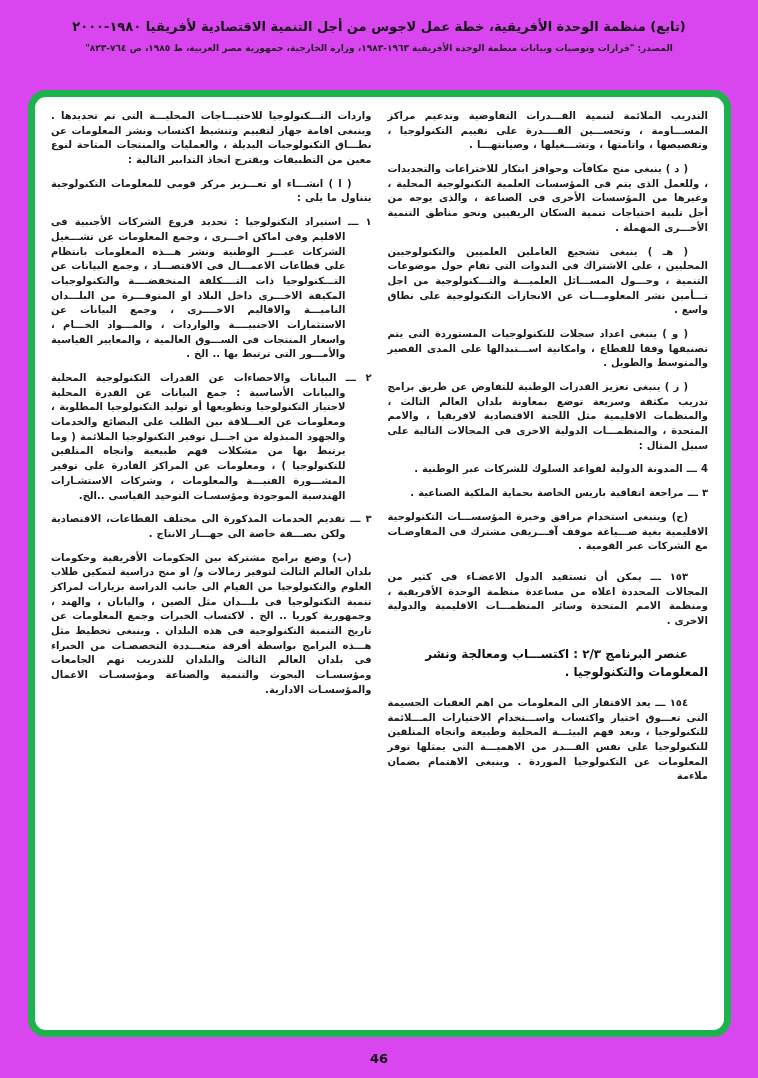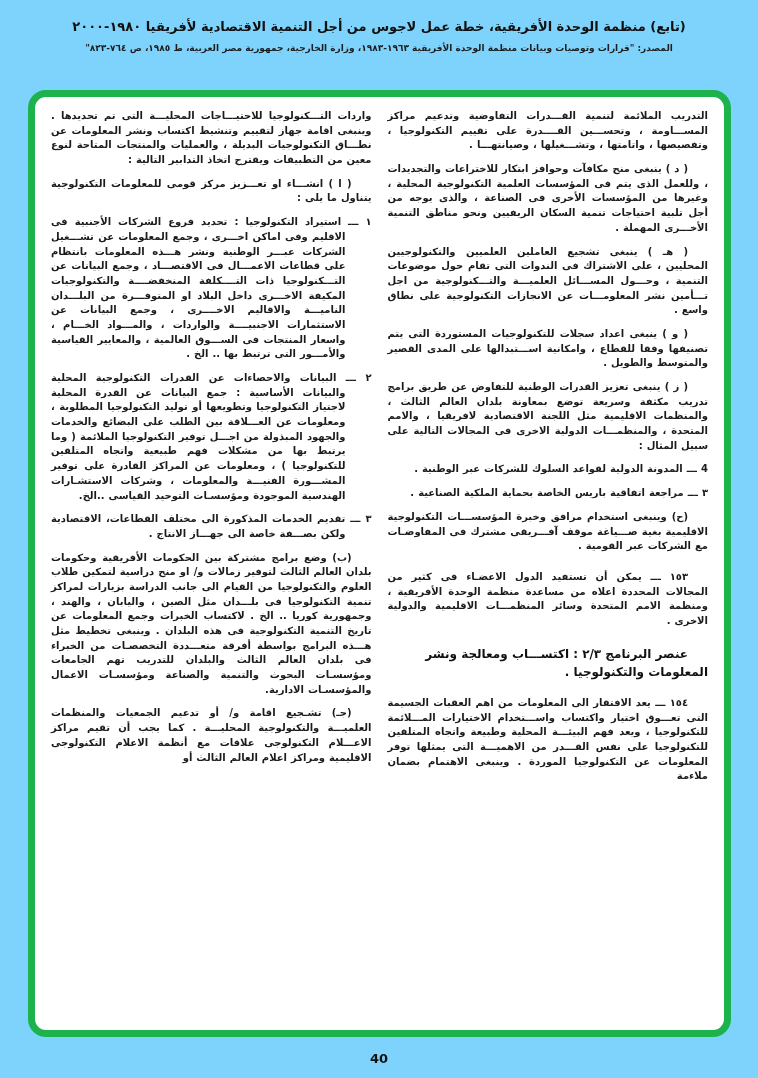--- a/index.html
+++ b/index.html
@@ -1,20 +1,20 @@
 <!DOCTYPE html>
 <html lang="ar"><head>
 <meta charset="utf-8">
 <style>
   html, body { margin: 0; padding: 0; background: #ffffff; }
   .sheet {
     position: relative;
     width: 758px;
     height: 1078px;
-    background: #7dd3fc;
+    background: #d946ef;
     font-family: "DejaVu Sans", sans-serif;
     overflow: hidden;
   }
   .doc-header {
     direction: rtl;
     text-align: center;
     padding-top: 18px;
     color: #111;
   }
   .doc-title {
@@ -109,21 +109,20 @@
         <p class="para indent">١٥٤ ـــ يعد الافتقار الى المعلومات من اهم العقبات الجسيمة التى تعـــوق اختيار واكتساب واســـتخدام الاختيارات المـــلائمة للتكنولوجيا ، ويعد فهم البيئـــة المحلية وطبيعة واتجاه المتلقين للتكنولوجيا على نفس القـــدر من الاهميـــة التى يمثلها توفر المعلومات عن التكنولوجيا الموردة . وينبغى الاهتمام بضمان ملاءمة</p>
       </div>
 
       <div class="col">
         <p class="para">واردات التـــكنولوجيا للاحتيـــاجات المحليـــة التى تم تحديدها . وينبغى اقامة جهاز لتقييم وتنشيط اكتساب ونشر المعلومات عن نطـــاق التكنولوجيات البديلة ، والعمليات والمنتجات المتاحة لنوع معين من التطبيقات ويقترح اتخاذ التدابير التالية :</p>
         <p class="para indent">( ا ) انشـــاء او تعـــزيز مركز قومى للمعلومات التكنولوجية يتناول ما يلى :</p>
         <p class="para hang">١ ـــ استيراد التكنولوجيا : تحديد فروع الشركات الأجنبية فى الاقليم وفى اماكن اخـــرى ، وجمع المعلومات عن تشـــغيل الشركات عبـــر الوطنية ونشر هـــذه المعلومات بانتظام على قطاعات الاعمـــال فى الاقتصـــاد ، وجمع البيانات عن التـــكنولوجيا ذات التــــكلفة المنخفضــــة والتكنولوجيات المكيفة الاخـــرى داخل البلاد او المتوفـــرة من البلـــدان الناميـــة والاقاليم الاخــــرى ، وجمع البيانات عن الاستثمارات الاجنبيــــة والواردات ، والمـــواد الخـــام ، واسعار المنتجات فى الســـوق العالمية ، والمعايير القياسية والأمـــور التى ترتبط بها .. الخ .</p>
         <p class="para hang">٢ ـــ البيانات والاحصاءات عن القدرات التكنولوجية المحلية والبيانات الأساسية : جمع البيانات عن القدرة المحلية لاجتياز التكنولوجيا وتطويعها أو توليد التكنولوجيا المطلوبة ، ومعلومات عن العـــلاقة بين الطلب على البضائع والخدمات والجهود المبذولة من اجـــل توفير التكنولوجيا الملائمة ( وما يرتبط بها من مشكلات فهم طبيعية واتجاه المتلقين للتكنولوجيا ) ، ومعلومات عن المراكز القادرة على توفير المشـــورة الفنيـــة والمعلومات ، وشركات الاستشـارات الهندسية الموجودة ومؤسسـات التوحيد القياسى ..الخ.</p>
         <p class="para hang">٣ ـــ تقديم الخدمات المذكورة الى مختلف القطاعات، الاقتصادية ولكن بصـــفة خاصة الى جهـــاز الانتاج .</p>
         <p class="para indent">(ب) وضع برامج مشتركة بين الحكومات الأفريقية وحكومات بلدان العالم الثالث لتوفير زمالات و/ او منح دراسية لتمكين طلاب العلوم والتكنولوجيا من القيام الى جانب الدراسة بزيارات لمراكز تنمية التكنولوجيا فى بلـــدان مثل الصين ، واليابان ، والهند ، وجمهورية كوريا .. الخ . لاكتساب الخبرات وجمع المعلومات عن تاريخ التنمية التكنولوجية فى هذه البلدان . وينبغى تخطيط مثل هـــذه البرامج بواسطة أفرقة متعـــددة التخصصـات من الخبراء فى بلدان العالم الثالث والبلدان للتدريب تهم الجامعات ومؤسسـات البحوث والتنمية والصناعة ومؤسسـات الاعمال والمؤسسـات الادارية.</p>
-        <p class="para indent">(جـ) تشـجيع اقامة و/ أو تدعيم الجمعيات والمنظمات العلميـــة والتكنولوجية المحليـــة . كما يجب أن تقيم مراكز الاعـــلام التكنولوجى علاقات مع أنظمة الاعلام التكنولوجى الاقليمية ومراكز اعلام العالم الثالث أو</p>
       </div>
 
     </div>
   </div>
 
-  <div class="page-num">40</div>
+  <div class="page-num">46</div>
 
 </div>
 
 </body></html>

